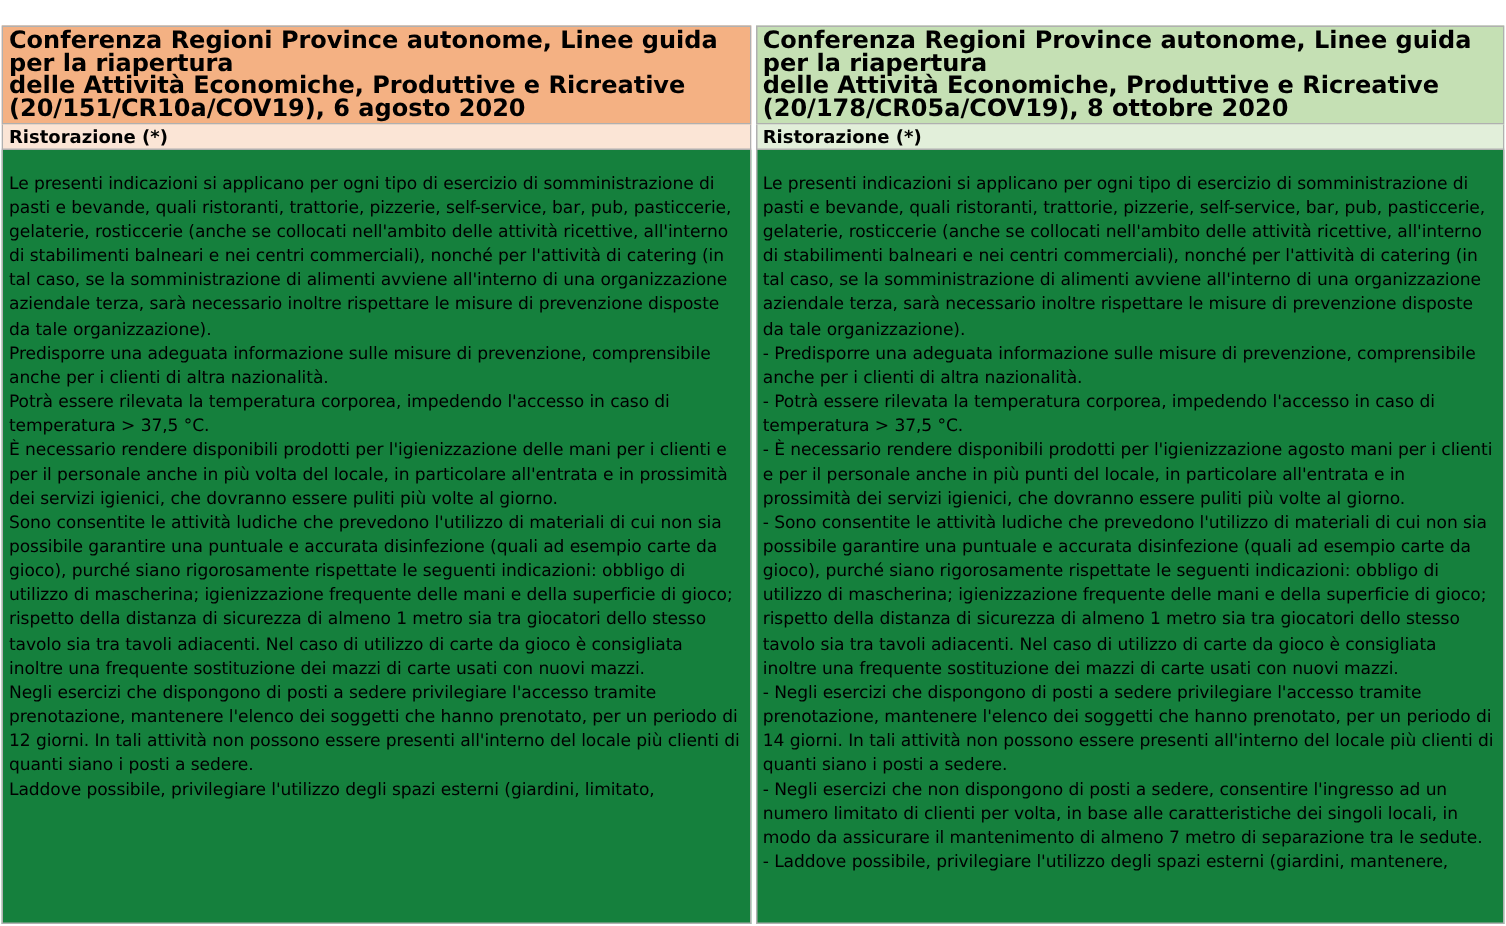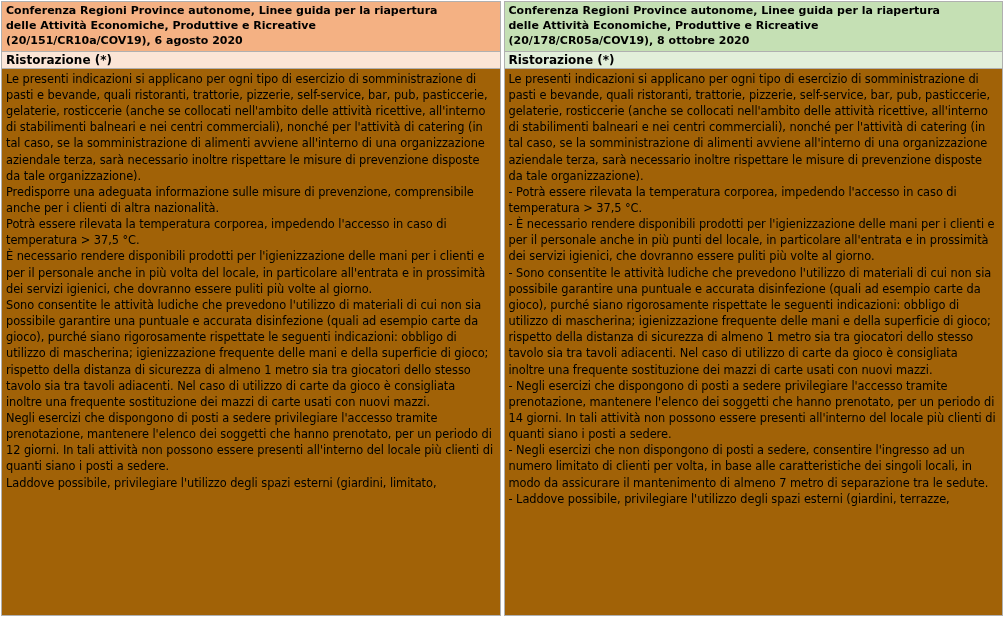--- a/index.html
+++ b/index.html
@@ -27,37 +27,38 @@
     overflow: hidden;
   }
   .cell {
     border: 1px solid #b0b0b0;
     padding: 1px 5px 1px 4px;
   }
   .doc-col .cell + .cell { border-top: none; }
   .title-cell {
     background: var(--title-bg, #f4b183);
     font-weight: bold;
-    font-size: 11px;
+    font-size: 16px;
     line-height: 14.9px;
     white-space: pre-line;
     padding-top: 2px;
     padding-bottom: 2px;
+    margin-top: 16px;
   }
   .section-cell {
     background: var(--section-bg, #fbe5d6);
     font-weight: bold;
     font-size: 12px;
     line-height: 14px;
   }
   .body-cell {
     flex: 1 1 auto;
-    background: #a16207;
+    background: #15803d;
     overflow: hidden;
-    padding-top: 2px;
+    padding-top: 14px;
   }
   .body-cell p {
     margin: 0;
     font-size: 11.4px;
     line-height: 16.15px;
     letter-spacing: -0.06px;
   }
 </style>
 </head>
 <body>
@@ -80,22 +81,23 @@
     </div>
   </div>
 
   <div class="doc-col" style="--title-bg: #c5e0b4; --section-bg: #e2efda;">
     <div class="cell title-cell" style="border-color: rgb(176, 176, 176);">Conferenza Regioni Province autonome, Linee guida per la riapertura
 delle Attività Economiche, Produttive e Ricreative
 (20/178/CR05a/COV19), 8 ottobre 2020</div>
     <div class="cell section-cell" style="border-color: rgb(176, 176, 176);">Ristorazione (*)</div>
     <div class="cell body-cell" style="border-color: rgb(176, 176, 176);">
       <p>Le presenti indicazioni si applicano per ogni tipo di esercizio di somministrazione di pasti e bevande, quali ristoranti, trattorie, pizzerie, self-service, bar, pub, pasticcerie, gelaterie, rosticcerie (anche se collocati nell'ambito delle attività ricettive, all'interno di stabilimenti balneari e nei centri commerciali), nonché per l'attività di catering (in tal caso, se la somministrazione di alimenti avviene all'interno di una organizzazione aziendale terza, sarà necessario inoltre rispettare le misure di prevenzione disposte da tale organizzazione).</p>
+      <p>- Predisporre una adeguata informazione sulle misure di prevenzione, comprensibile anche per i clienti di altra nazionalità.</p>
       <p>- Potrà essere rilevata la temperatura corporea, impedendo l'accesso in caso di temperatura &gt; 37,5 °C.</p>
-      <p>- È necessario rendere disponibili prodotti per l'igienizzazione delle mani per i clienti e per il personale anche in più punti del locale, in particolare all'entrata e in prossimità dei servizi igienici, che dovranno essere puliti più volte al giorno.</p>
+      <p>- È necessario rendere disponibili prodotti per l'igienizzazione agosto mani per i clienti e per il personale anche in più punti del locale, in particolare all'entrata e in prossimità dei servizi igienici, che dovranno essere puliti più volte al giorno.</p>
       <p>- Sono consentite le attività ludiche che prevedono l'utilizzo di materiali di cui non sia possibile garantire una puntuale e accurata disinfezione (quali ad esempio carte da gioco), purché siano rigorosamente rispettate le seguenti indicazioni: obbligo di utilizzo di mascherina; igienizzazione frequente delle mani e della superficie di gioco; rispetto della distanza di sicurezza di almeno 1 metro sia tra giocatori dello stesso tavolo sia tra tavoli adiacenti. Nel caso di utilizzo di carte da gioco è consigliata inoltre una frequente sostituzione dei mazzi di carte usati con nuovi mazzi.</p>
       <p>- Negli esercizi che dispongono di posti a sedere privilegiare l'accesso tramite prenotazione, mantenere l'elenco dei soggetti che hanno prenotato, per un periodo di 14 giorni. In tali attività non possono essere presenti all'interno del locale più clienti di quanti siano i posti a sedere.</p>
       <p>- Negli esercizi che non dispongono di posti a sedere, consentire l'ingresso ad un numero limitato di clienti per volta, in base alle caratteristiche dei singoli locali, in modo da assicurare il mantenimento di almeno 7 metro di separazione tra le sedute.</p>
-      <p>- Laddove possibile, privilegiare l'utilizzo degli spazi esterni (giardini, terrazze,</p>
+      <p>- Laddove possibile, privilegiare l'utilizzo degli spazi esterni (giardini, mantenere,</p>
     </div>
   </div>
 
 </div>
 
 </body></html>

